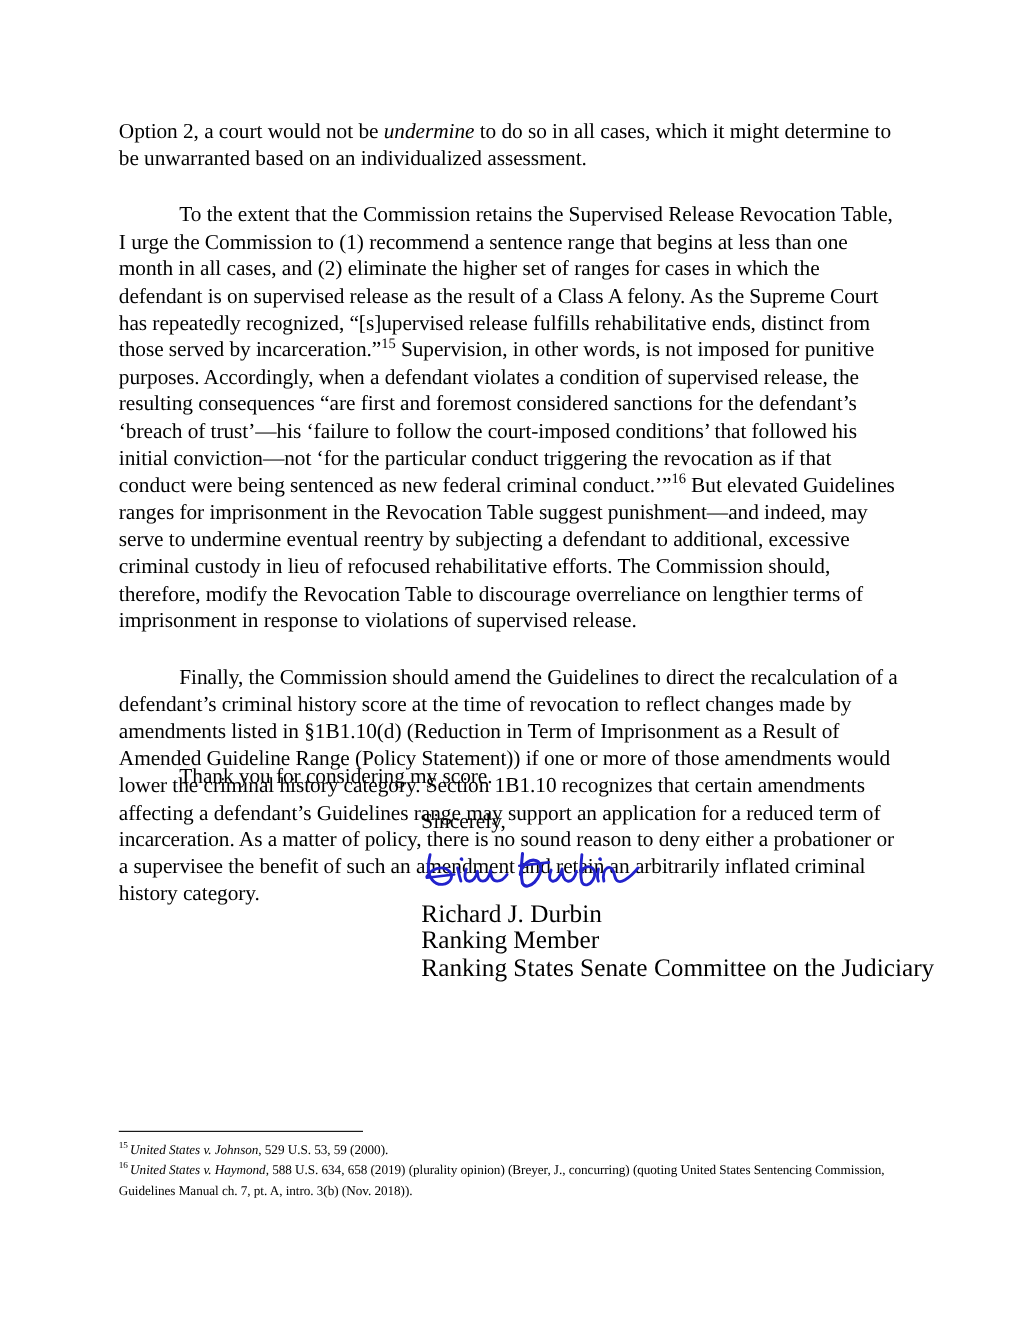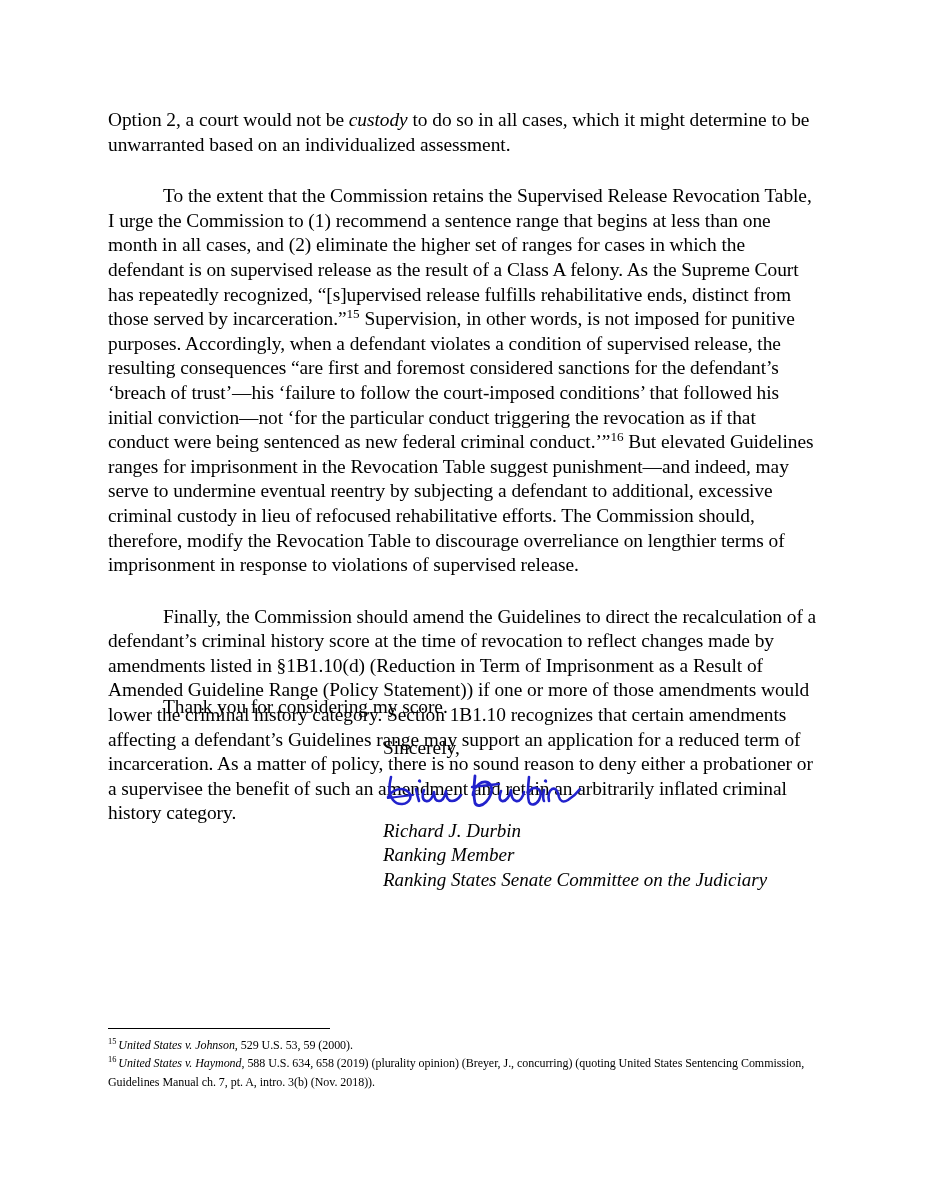--- a/index.html
+++ b/index.html
@@ -56,24 +56,23 @@
     font-size: 19.4px;
     line-height: 24.6px;
   }
   .signature {
     margin-top: 6px;
     height: 52px;
     width: 200px;
   }
   .signature svg { display: block; }
   .sign-name {
-    font-size: 19px;
+    font-size: 23px;
     line-height: 24.6px;
     white-space: nowrap;
-    font-style: italic;
   }
   .thanks-block {
     position: absolute;
     left: 108px;
     top: 695px;
     width: 712px;
   }
   .footnote-area {
     position: absolute;
     left: 108px;
@@ -101,21 +100,21 @@
     margin-right: 2px;
   }
 </style>
 </head>
 <body>
 
 <div class="page">
 
   <div class="body-block">
 
-    <p class="para" id="para-1">Option 2, a court would not be <span class="it">custody</span> to do so in all cases, which it might determine to be unwarranted based on an individualized assessment.</p>
+    <p class="para" id="para-1">Option 2, a court would not be <span class="it">undermine</span> to do so in all cases, which it might determine to be unwarranted based on an individualized assessment.</p>
 
     <p class="para indent spacer-before" id="para-2">To the extent that the Commission retains the Supervised Release Revocation Table, I urge the Commission to (1) recommend a sentence range that begins at less than one month in all cases, and (2) eliminate the higher set of ranges for cases in which the defendant is on supervised release as the result of a Class A felony. As the Supreme Court has repeatedly recognized, “[s]upervised release fulfills rehabilitative ends, distinct from those served by incarceration.”<sup class="fnref">15</sup> Supervision, in other words, is not imposed for punitive purposes. Accordingly, when a defendant violates a condition of supervised release, the resulting consequences “are first and foremost considered sanctions for the defendant’s ‘breach of trust’—his ‘failure to follow the court-imposed conditions’ that followed his initial conviction—not ‘for the particular conduct triggering the revocation as if that conduct were being sentenced as new federal criminal conduct.’”<sup class="fnref">16</sup> But elevated Guidelines ranges for imprisonment in the Revocation Table suggest punishment—and indeed, may serve to undermine eventual reentry by subjecting a defendant to additional, excessive criminal custody in lieu of refocused rehabilitative efforts. The Commission should, therefore, modify the Revocation Table to discourage overreliance on lengthier terms of imprisonment in response to violations of supervised release.</p>
 
     <p class="para indent spacer-before" id="para-3">Finally, the Commission should amend the Guidelines to direct the recalculation of a defendant’s criminal history score at the time of revocation to reflect changes made by amendments listed in §1B1.10(d) (Reduction in Term of Imprisonment as a Result of Amended Guideline Range (Policy Statement)) if one or more of those amendments would lower the criminal history category. Section 1B1.10 recognizes that certain amendments affecting a defendant’s Guidelines range may support an application for a reduced term of incarceration. As a matter of policy, there is no sound reason to deny either a probationer or a supervisee the benefit of such an amendment and retain an arbitrarily inflated criminal history category.</p>
 
   </div>
 
   <div class="thanks-block">
     <p class="para indent">Thank you for considering my score.</p>
   </div>

